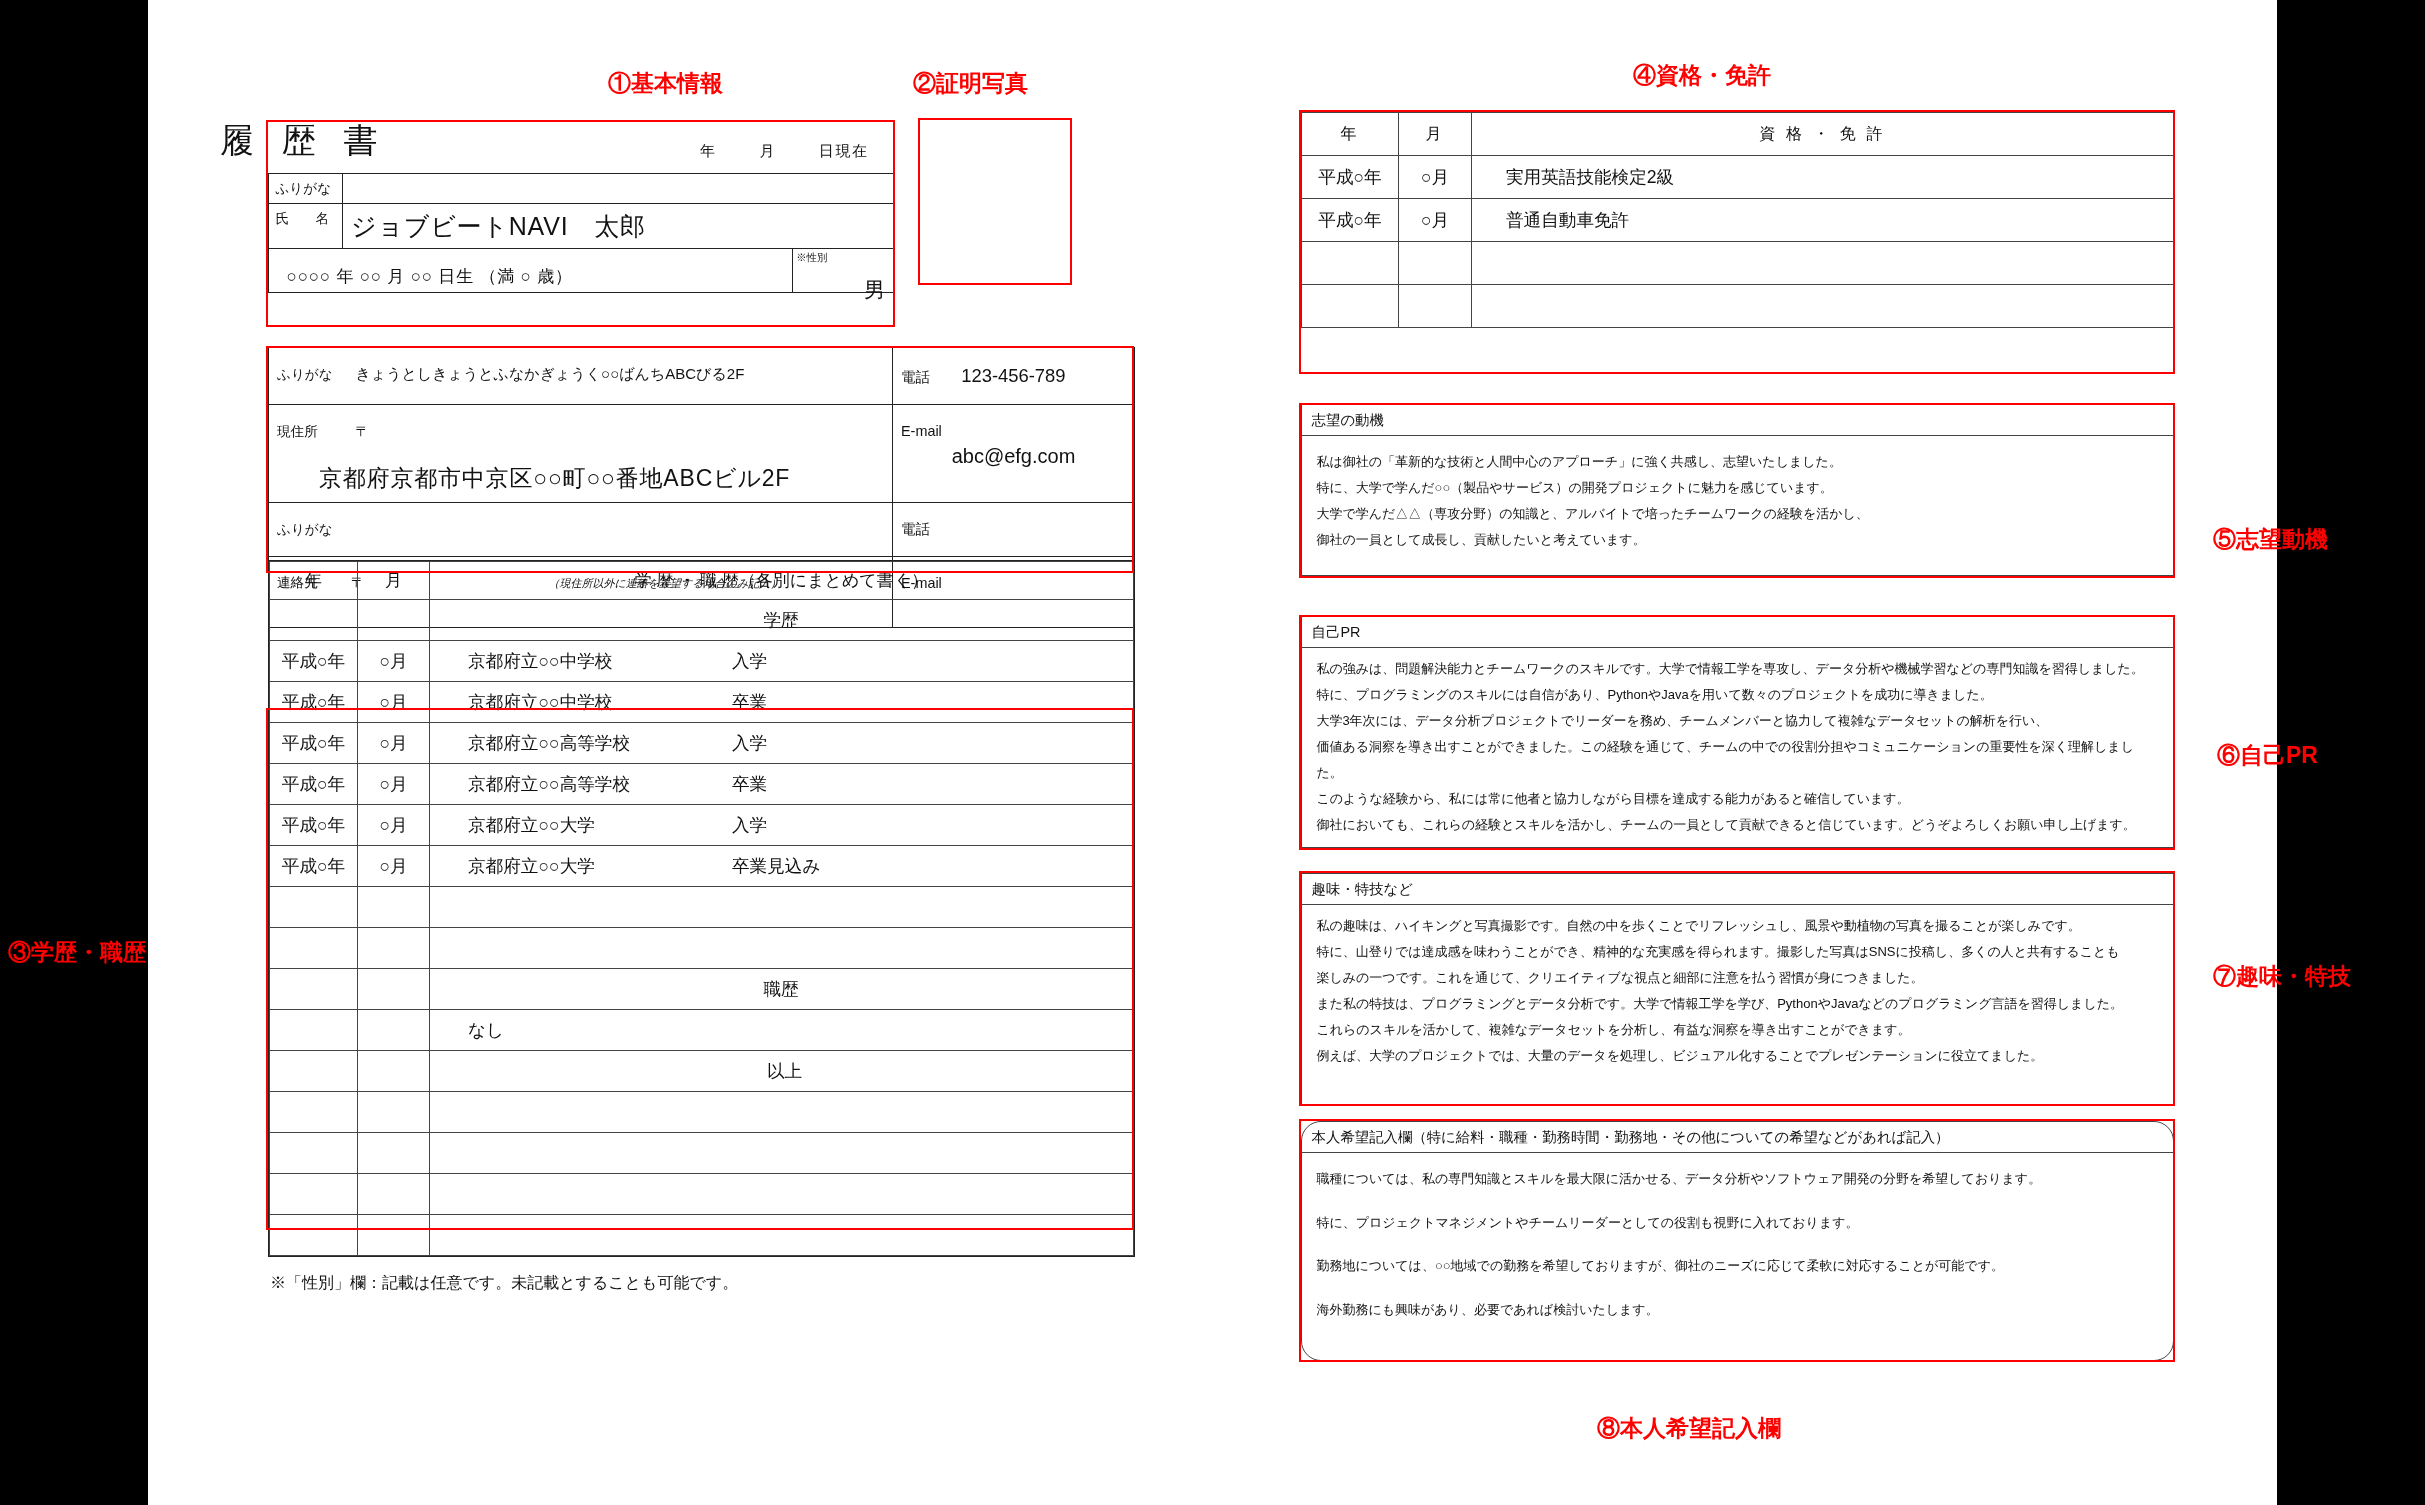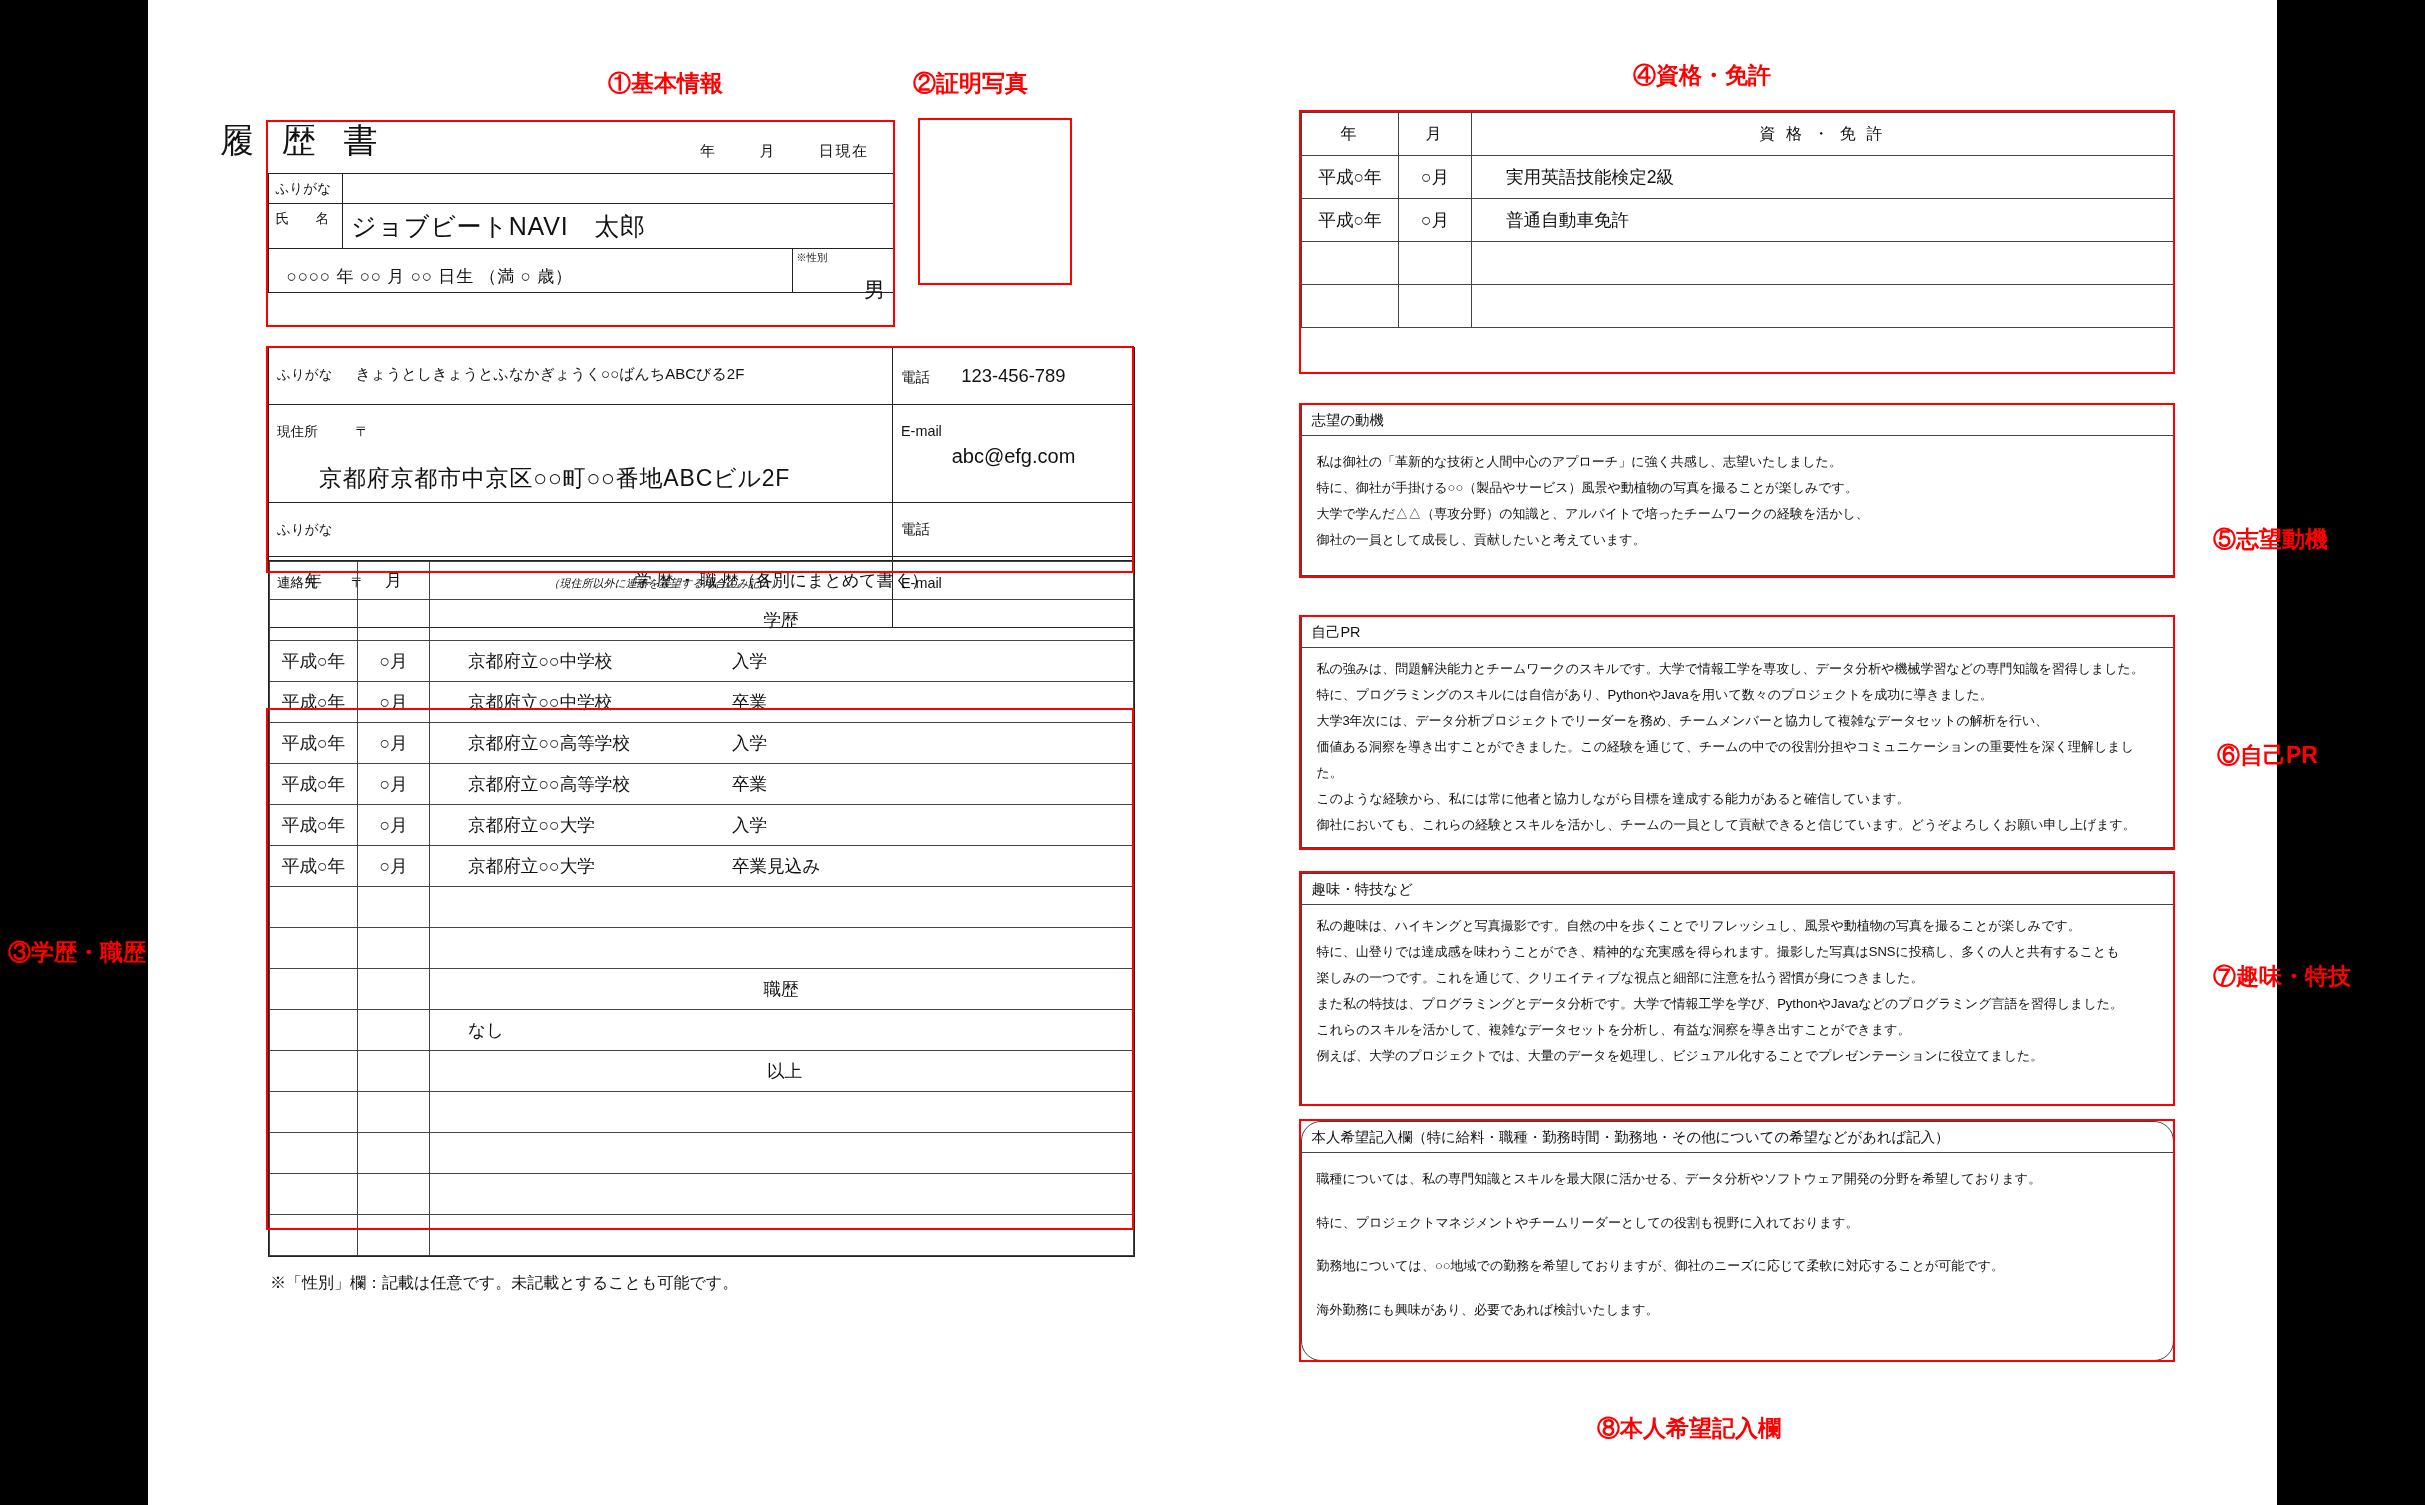--- a/index.html
+++ b/index.html
@@ -365,21 +365,21 @@
           <td class="c-body"></td>
         </tr>
       </tbody>
     </table>
   </div>
 
   <div class="txtsec" style="top:404px; height:172px;">
     <div class="head">志望の動機</div>
     <div class="body">
       <p>私は御社の「革新的な技術と人間中心のアプローチ」に強く共感し、志望いたしました。</p>
-      <p>特に、御社が手掛ける○○（製品やサービス）風景や動植物の写真を撮ることが楽しみです。</p>
+      <p>特に、大学で学んだ○○（製品やサービス）の開発プロジェクトに魅力を感じています。</p>
       <p>大学で学んだ△△（専攻分野）の知識と、アルバイトで培ったチームワークの経験を活かし、</p>
       <p>御社の一員として成長し、貢献したいと考えています。</p>
     </div>
   </div>
 
   <div class="txtsec" style="top:616px; height:232px;">
     <div class="head">自己PR</div>
     <div class="body" style="padding-top:8px;">
       <p>私の強みは、問題解決能力とチームワークのスキルです。大学で情報工学を専攻し、データ分析や機械学習などの専門知識を習得しました。</p>
       <p>特に、プログラミングのスキルには自信があり、PythonやJavaを用いて数々のプロジェクトを成功に導きました。</p>

